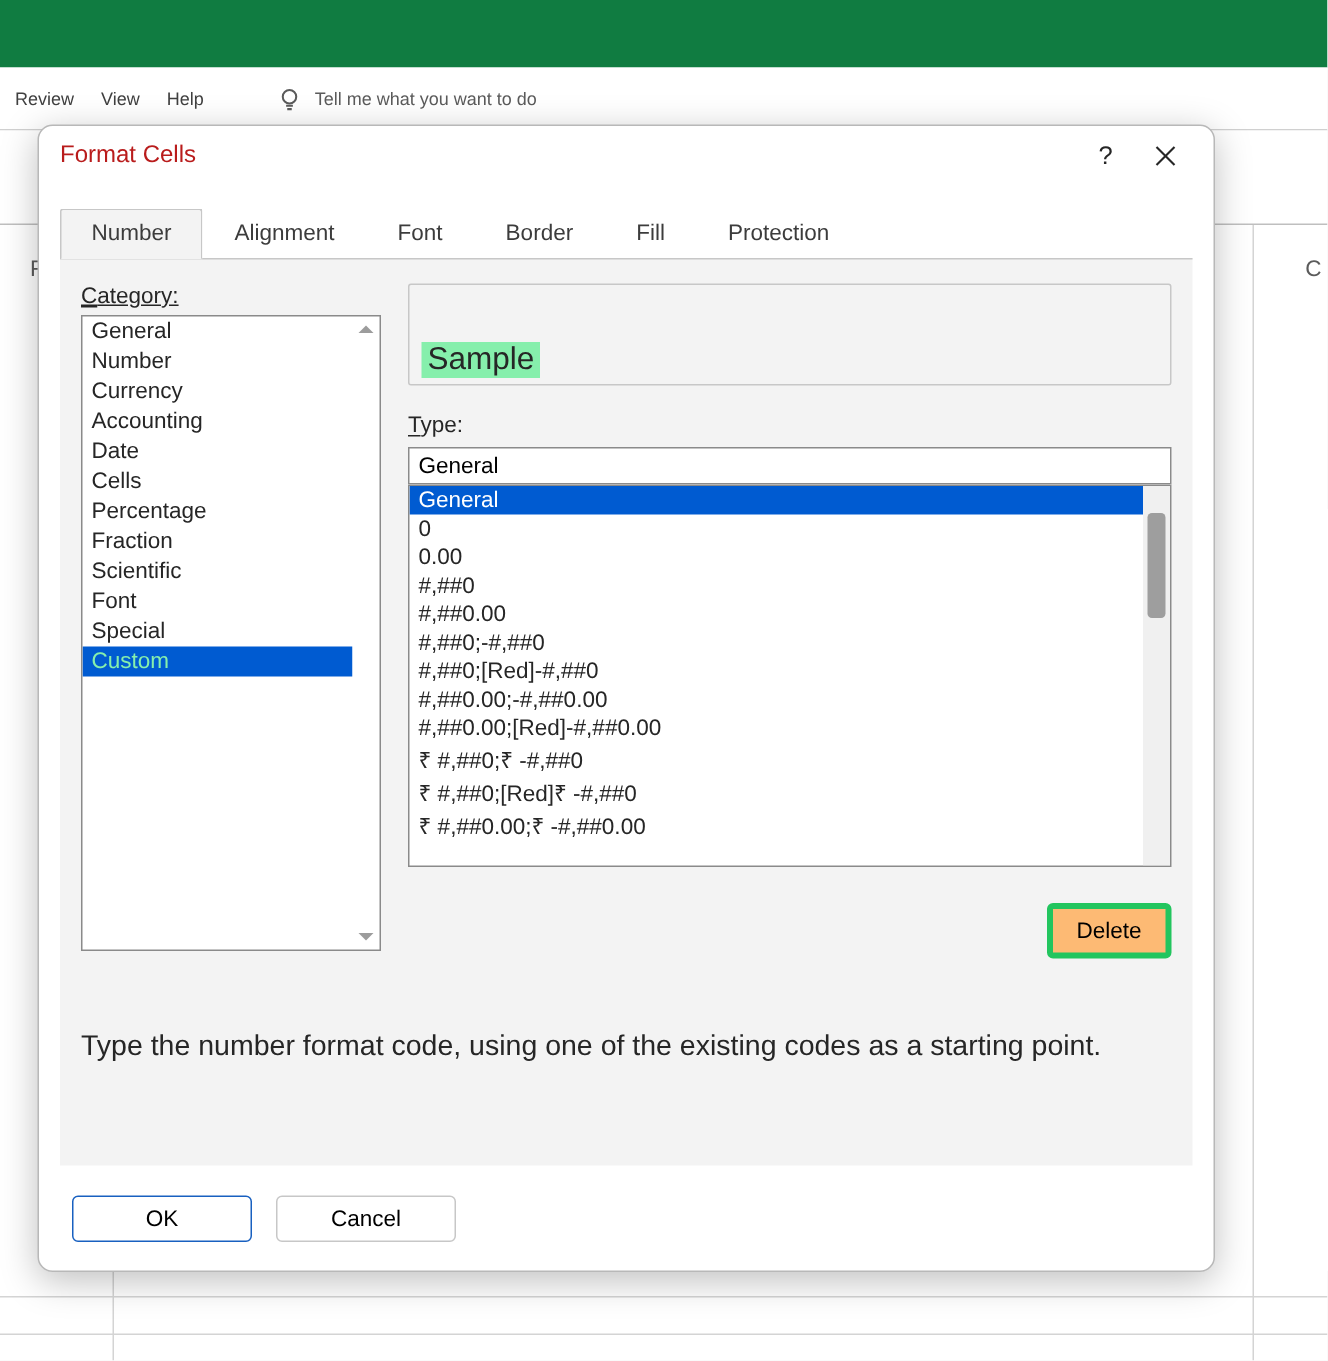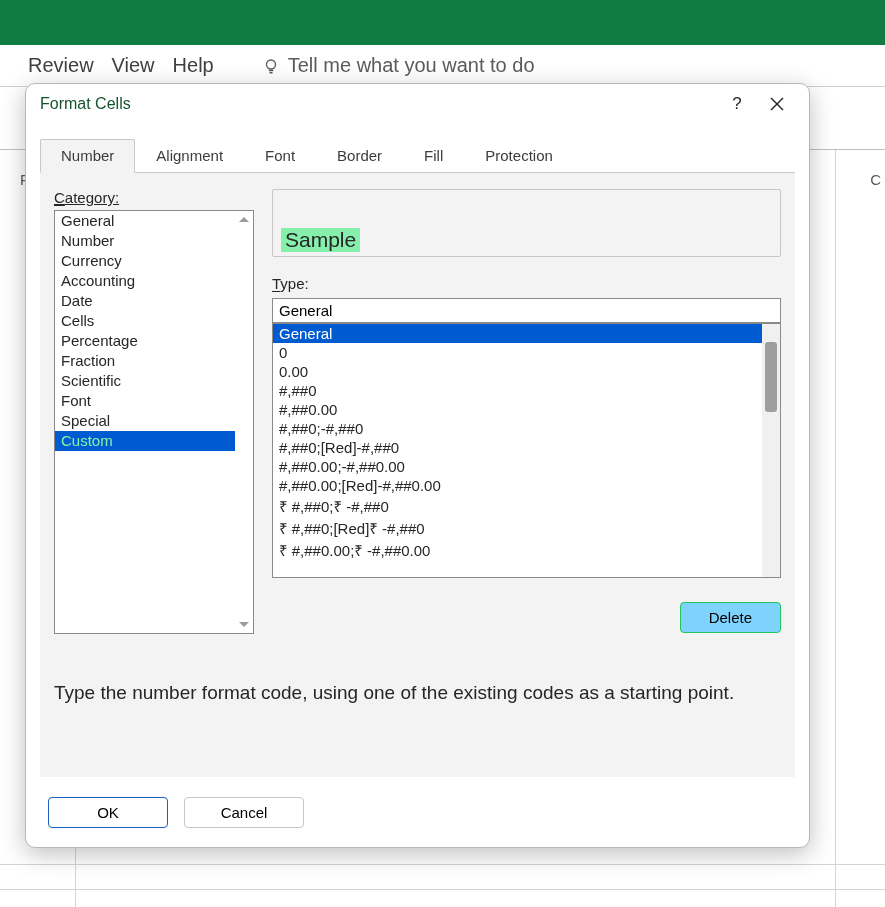--- a/index.html
+++ b/index.html
@@ -14,25 +14,25 @@
       color: #262626;
     }
     .ribbon-top {
       height: 45px;
       background: #107c41;
     }
     .ribbon-row {
       height: 42px;
       display: flex;
       align-items: center;
-      padding-left: 28px;
+      padding-left: 10px;
       gap: 18px;
       border-bottom: 1px solid #d0d0d0;
       background: #fff;
-      font-size: 20px;
+      font-size: 12px;
       color: #404040;
     }
     .ribbon-row .tell-me { display: flex; align-items: center; gap: 8px; margin-left: 30px; color: #5b5b5b; }
     .ribbon-row .bulb { width: 18px; height: 18px; }
     .sheet-area {
       position: absolute;
       top: 87px; left: 0; right: 0; bottom: 0;
       background: #fff;
     }
     .sheet-area .gridlines-v { position:absolute; top:63px; left:0; right:0; bottom:0; }
@@ -54,21 +54,21 @@
       box-shadow: 0 6px 24px rgba(0,0,0,0.25);
       display: flex;
       flex-direction: column;
     }
     .title-bar {
       height: 40px;
       display: flex;
       align-items: center;
       padding: 0 12px 0 14px;
     }
-    .title-bar .title { font-size: 16px; color: #14532d; }
+    .title-bar .title { font-size: 16px; color: #b91c1c; }
     .title-bar .spacer { flex: 1; }
     .title-bar .help, .title-bar .close {
       width: 40px; height: 34px;
       display: flex; align-items: center; justify-content: center;
       font-size: 17px;
       cursor: pointer;
     }
     .title-bar .close svg { width: 14px; height: 14px; }
     .tabs {
       display: flex;
@@ -166,24 +166,24 @@
       cursor: default;
       white-space: nowrap;
     }
     .type-item.selected { background:#005BD1; color:#fff; }
     .type-list .vtrack {
       position:absolute; top:0; right:0; bottom:0; width:18px; background:#f0f0f0;
     }
     .vtrack .thumb { position:absolute; left:3px; right:3px; top:18px; height:70px; border-radius:3px; background:#9e9e9e; }
 
     .delete-btn {
-      border: 1px solid #22c55e;
-      background: #7dd3fc;
+      border: 4px solid #22c55e;
+      background: #fdba74;
       border-radius: 4px;
-      padding: 6px 28px;
+      padding: 6px 16px;
       font: inherit;
       font-size: 15px;
       cursor: pointer;
       margin-top: 24px;
       float: right;
     }
     .hint-text { clear: both; padding-top: 48px; font-size: 19px; }
 
     .footer {
       height: 70px;

